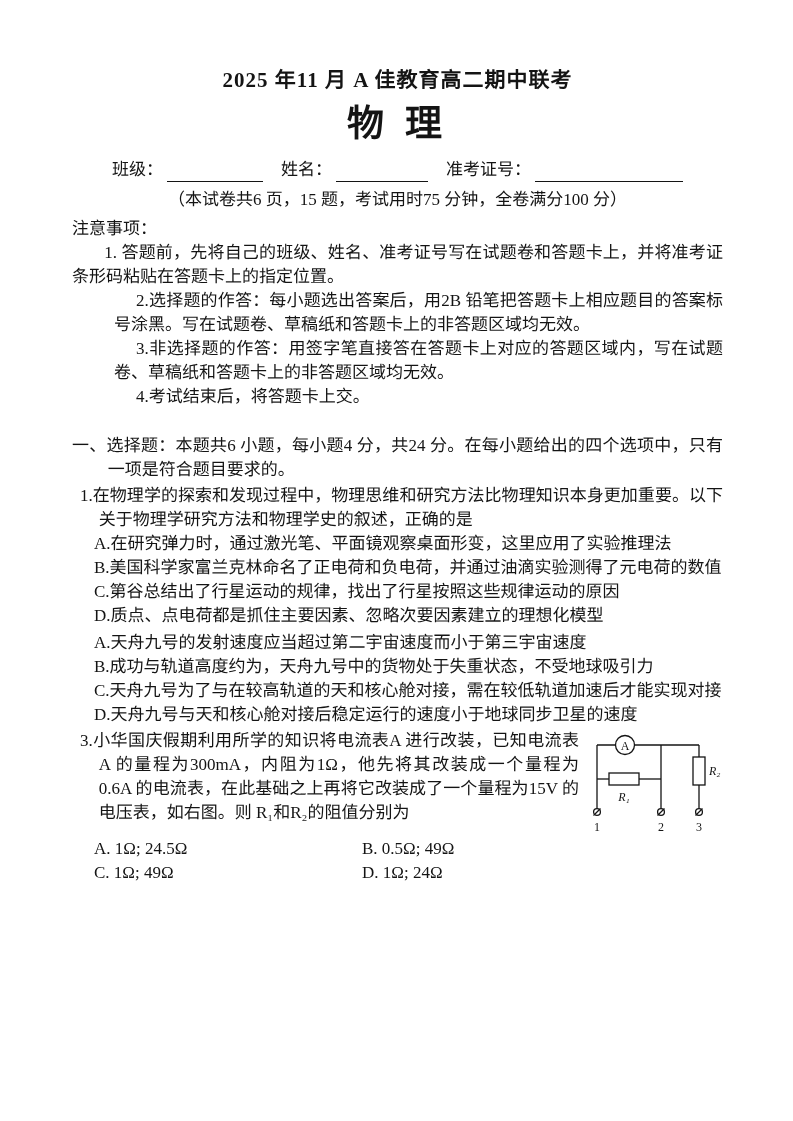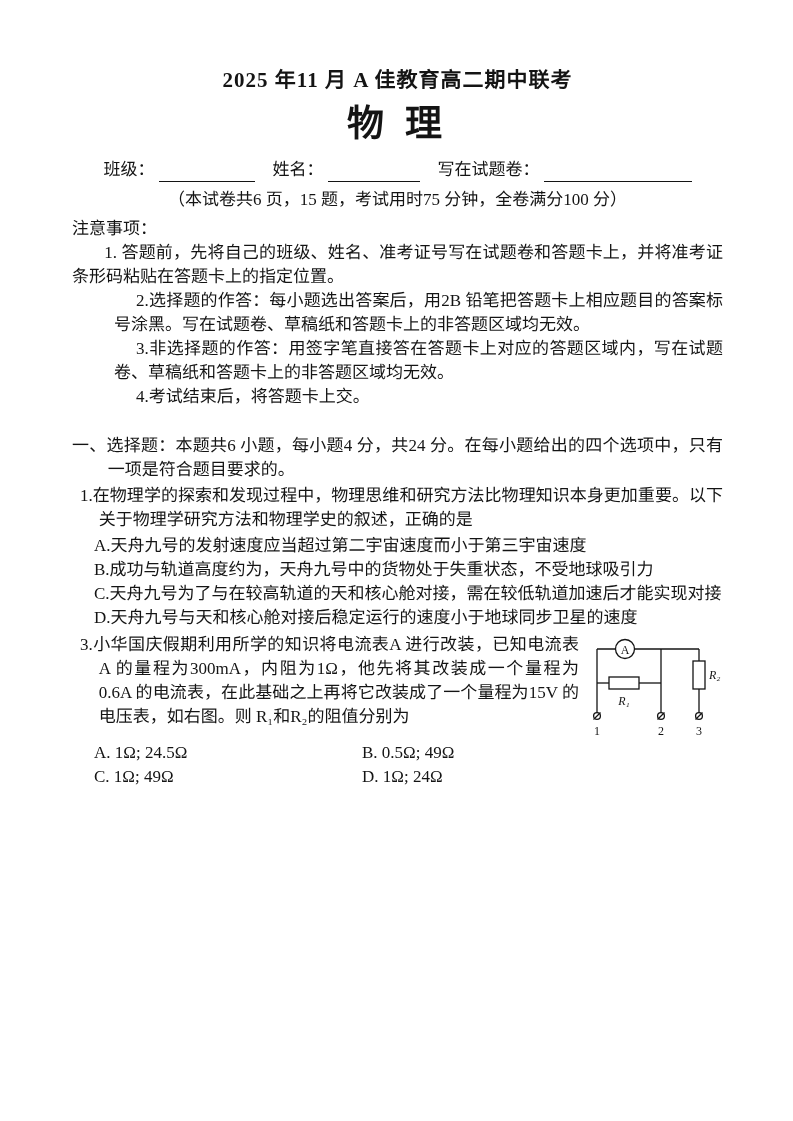--- a/index.html
+++ b/index.html
@@ -107,38 +107,44 @@
 <div class="page">
 
   <div class="exam-title">2025 年11 月 A 佳教育高二期中联考</div>
   <div class="subject-title">物 理</div>
 
   <div class="form-line">
     <span>班级：</span>
       <span class="blank-line blank-class"></span>
     <span>姓名：</span>
       <span class="blank-line blank-name"></span>
-    <span>写在试题卷：</span>
+    <span>准考证号：</span>
       <span class="blank-line blank-examno"></span>
   </div>
 
   <div class="paper-info">（本试卷共6 页，15 题，考试用时75 分钟，全卷满分100 分）</div>
 
   <div class="notice">
     <p>注意事项：</p>
     <p class="indent1">1. 答题前，先将自己的班级、姓名、准考证号写在试题卷和答题卡上，并将准考证条形码粘贴在答题卡上的指定位置。</p>
     <p class="indent2">2.选择题的作答：每小题选出答案后，用2B 铅笔把答题卡上相应题目的答案标号涂黑。写在试题卷、草稿纸和答题卡上的非答题区域均无效。</p>
     <p class="indent2">3.非选择题的作答：用签字笔直接答在答题卡上对应的答题区域内，写在试题卷、草稿纸和答题卡上的非答题区域均无效。</p>
     <p class="indent2">4.考试结束后，将答题卡上交。</p>
   </div>
 
   <p class="section-heading">一、选择题：本题共6 小题，每小题4 分，共24 分。在每小题给出的四个选项中，只有一项是符合题目要求的。</p>
 
   <div class="question">
     <p class="q-stem">1.在物理学的探索和发现过程中，物理思维和研究方法比物理知识本身更加重要。以下关于物理学研究方法和物理学史的叙述，正确的是</p>
+    <div class="q-options">
+      <p class="option">A.在研究弹力时，通过激光笔、平面镜观察桌面形变，这里应用了实验推理法</p>
+      <p class="option">B.美国科学家富兰克林命名了正电荷和负电荷，并通过油滴实验测得了元电荷的数值</p>
+      <p class="option">C.第谷总结出了行星运动的规律，找出了行星按照这些规律运动的原因</p>
+      <p class="option">D.质点、点电荷都是抓住主要因素、忽略次要因素建立的理想化模型</p>
+    </div>
   </div>
 
   <div class="question">
     <div class="q-options">
       <p class="option">A.天舟九号的发射速度应当超过第二宇宙速度而小于第三宇宙速度</p>
       <p class="option">B.成功与轨道高度约为，天舟九号中的货物处于失重状态，不受地球吸引力</p>
       <p class="option">C.天舟九号为了与在较高轨道的天和核心舱对接，需在较低轨道加速后才能实现对接</p>
       <p class="option">D.天舟九号与天和核心舱对接后稳定运行的速度小于地球同步卫星的速度</p>
     </div>
   </div>

